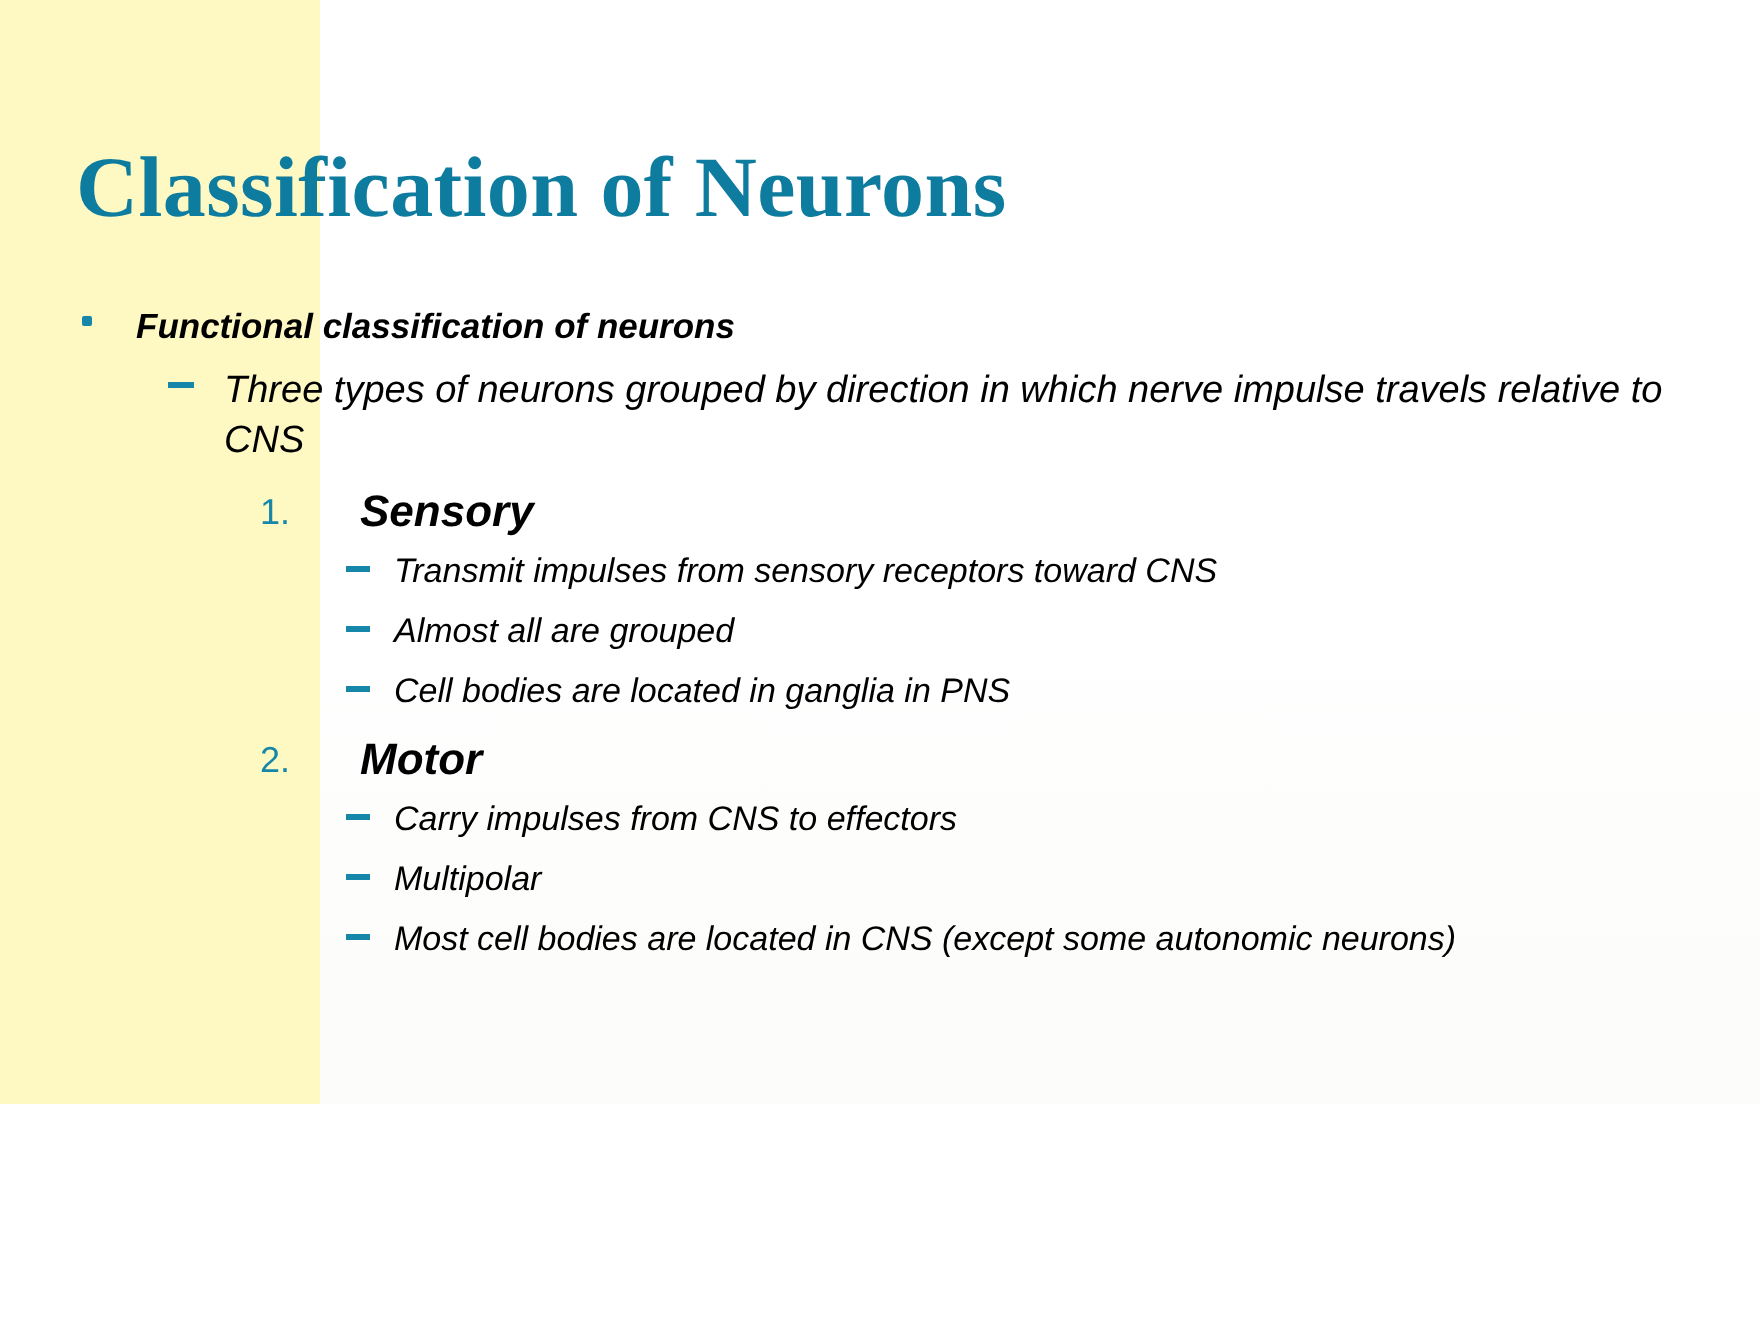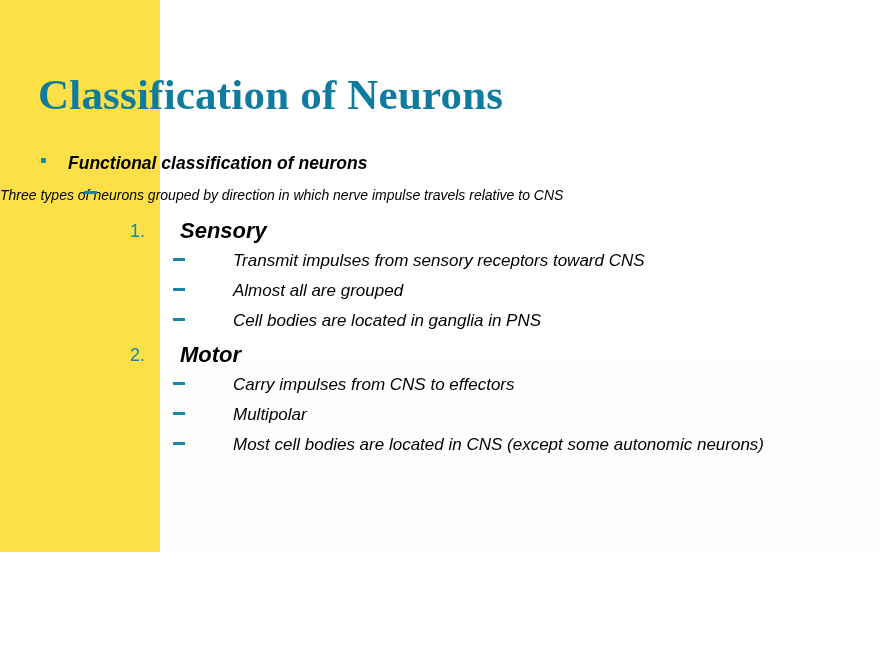--- a/index.html
+++ b/index.html
@@ -4,21 +4,21 @@
 <style>
   html, body {
     margin: 0;
     padding: 0;
     background: #ffffff;
   }
   .slide {
     position: relative;
     width: 880px;
     height: 552px;
-    background: #fde047;
+    background: #fef9c3;
     overflow: hidden;
     font-family: "Liberation Sans", sans-serif;
     -webkit-font-smoothing: antialiased;
   }
   
   .slide-wash {
     position: absolute;
     left: 160px;
     top: 0;
     right: 0;
@@ -88,22 +88,23 @@
   
   .lvl2 { margin-bottom: 8px; }
   .lvl2 .marker {
     left: 84px;
     top: 8px;
     width: 13px;
     height: 2.5px;
     background: #1687a8;
   }
   .lvl2 .row-text {
+    margin-left: 112px;
     margin-right: 46px;
-    font-size: 14px;
+    font-size: 19px;
     font-weight: normal;
     line-height: 25px;
   }
 
   
   .lvl3 { margin-bottom: 7px; margin-top: 11px; }
   .lvl3 .num {
     position: absolute;
     left: 130px;
     top: 0;
@@ -112,21 +113,21 @@
     line-height: 24px;
   }
   .lvl3 .row-text {
     margin-left: 180px;
     font-size: 22px;
     font-weight: bold;
     line-height: 24px;
   }
 
   
-  .lvl4 { margin-bottom: 8px; padding-left: 36px; }
+  .lvl4 { margin-bottom: 8px; }
   .lvl4 .marker {
     left: 173px;
     top: 8px;
     width: 12px;
     height: 2.5px;
     background: #1687a8;
   }
   .lvl4 .row-text {
     margin-left: 197px;
     margin-right: 40px;

